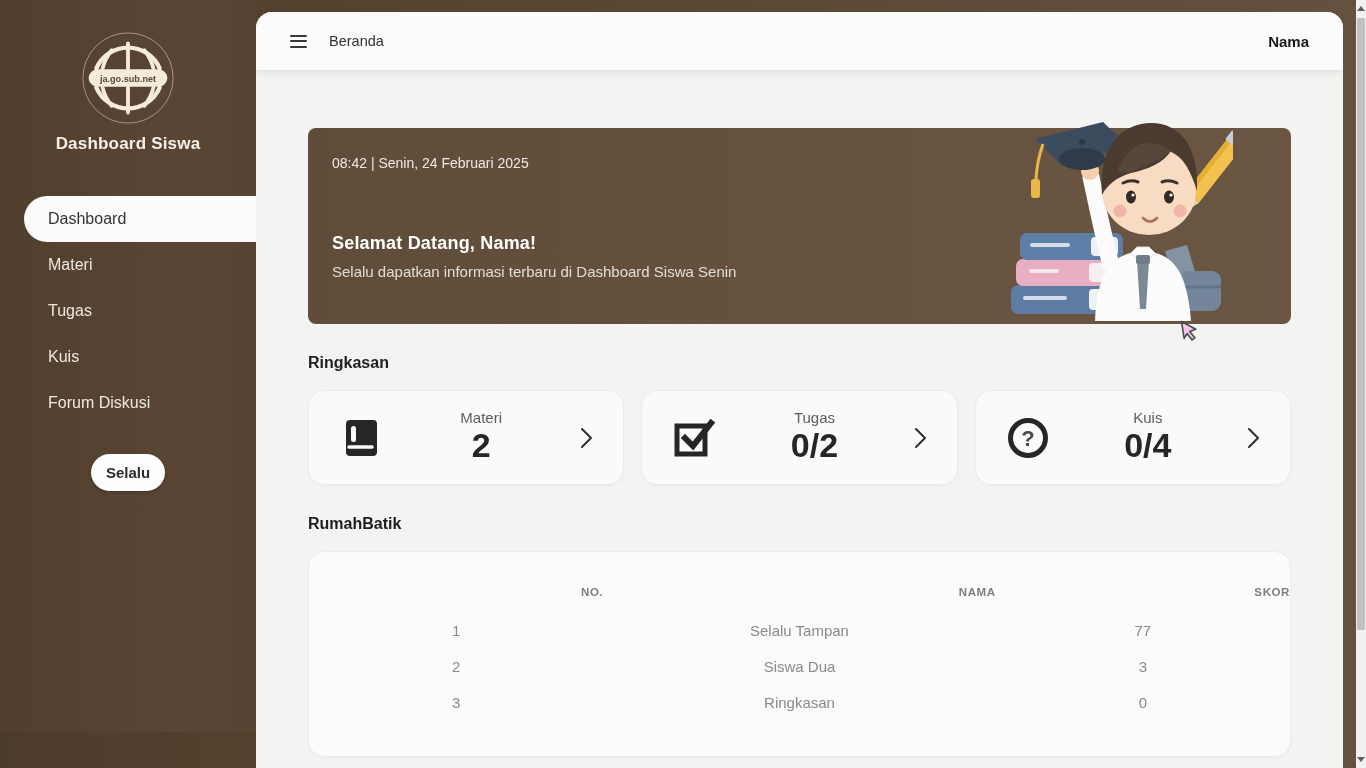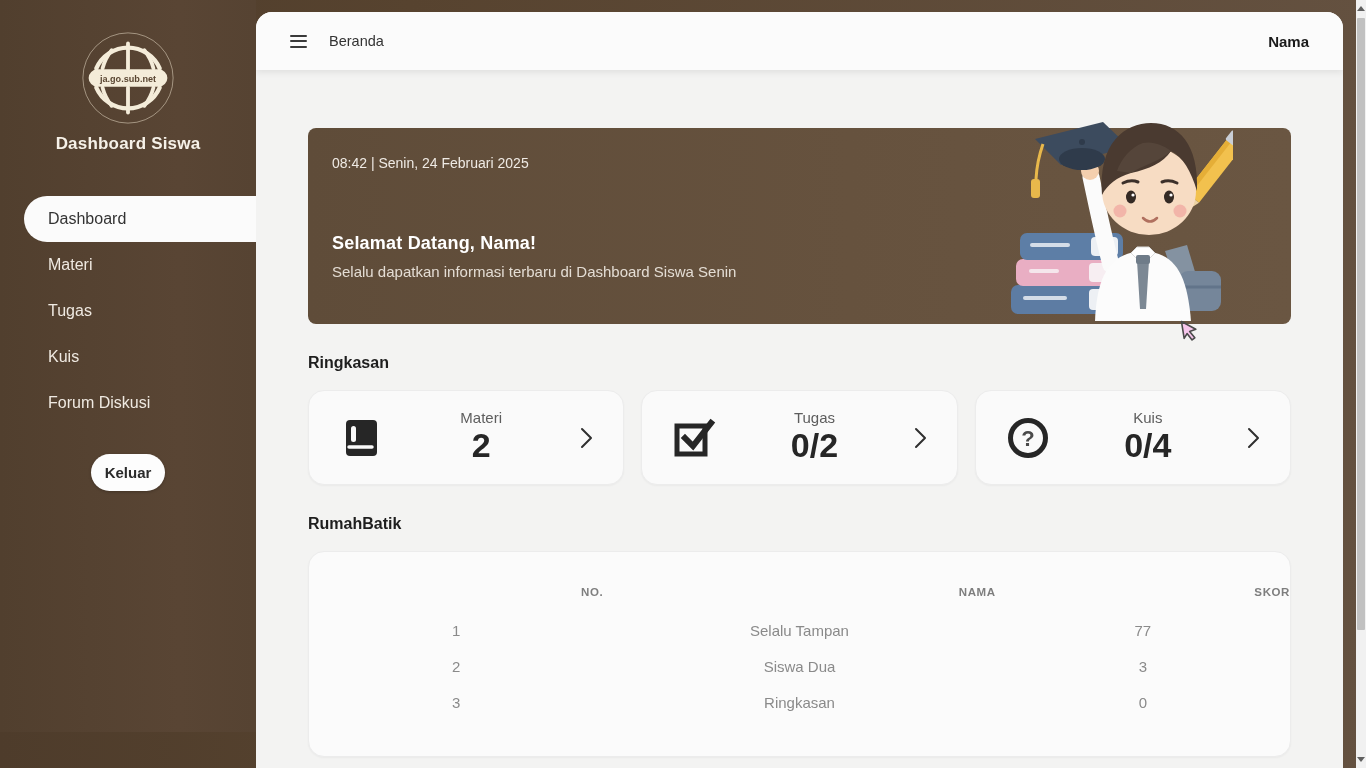--- a/index.html
+++ b/index.html
@@ -103,21 +103,21 @@
   <div class="app-title">Dashboard Siswa</div>
 
   <nav class="menu">
     <div class="menu-item active">Dashboard</div>
     <div class="menu-item">Materi</div>
     <div class="menu-item">Tugas</div>
     <div class="menu-item">Kuis</div>
     <div class="menu-item">Forum Diskusi</div>
   </nav>
 
-  <button class="logout-btn">Keluar</button>
+  <button class="logout-btn">Selalu</button>
 </aside>
 
 <main class="panel">
   <header class="topbar">
     <div class="hamburger">
       <span></span>
         <span></span>
         <span></span>
     </div>
     <div class="breadcrumb">Beranda</div>

